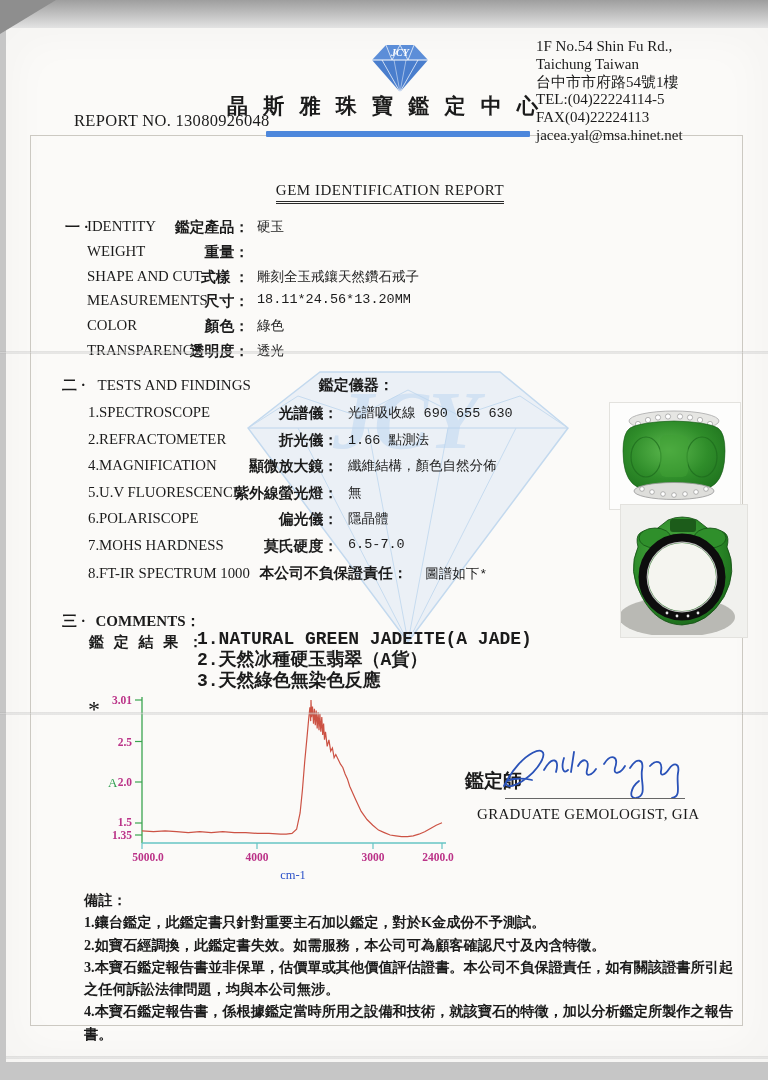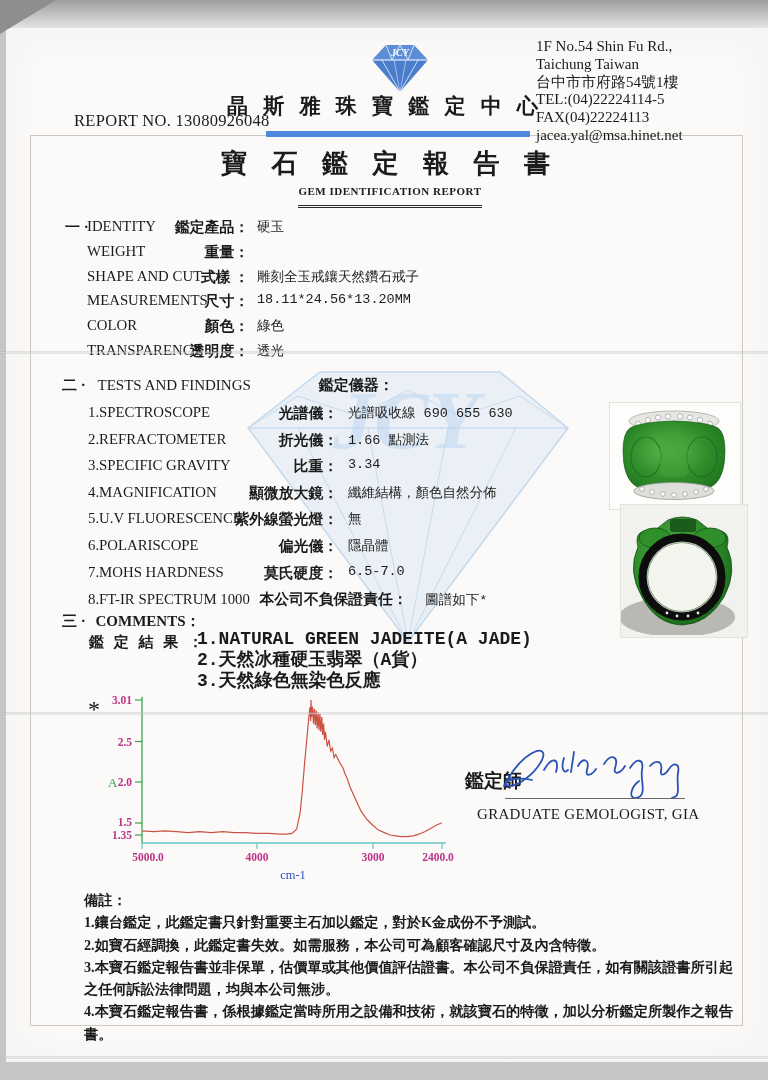--- a/index.html
+++ b/index.html
@@ -11,21 +11,21 @@
   .abs{position:absolute;z-index:3;}
   .fold{position:absolute;left:0;width:768px;height:3px;z-index:5;background:linear-gradient(to bottom,rgba(110,110,110,0.18),rgba(215,215,215,0.55),rgba(110,110,110,0.15));}
   .report-no{left:74px;top:111px;font-size:16.5px;letter-spacing:0.3px;}
   .company-cn{left:220px;top:92px;width:330px;text-align:center;font-size:21px;font-weight:bold;letter-spacing:5px;white-space:nowrap;}
   .company-en{left:220px;top:115px;width:330px;text-align:center;font-size:14.5px;white-space:nowrap;}
   .blue-bar{left:266px;top:131px;width:264px;height:6px;background:#4d87dc;border-radius:1px;z-index:4;}
   .addr{left:536px;top:38px;font-size:15px;line-height:17.8px;white-space:nowrap;}
   .report-box{left:30px;top:135px;width:711px;height:889px;border:1px solid #ccc9c2;z-index:2;}
   .title-cn{left:190px;top:146px;width:400px;text-align:center;font-size:26px;font-weight:bold;letter-spacing:9px;white-space:nowrap;}
   .title-en-wrap{left:190px;top:181px;width:400px;text-align:center;}
-  .title-en{display:inline-block;font-size:11px;font-weight:bold;letter-spacing:0.5px;border-bottom:3px double #2a2a2a;padding-bottom:8px;}
+  .title-en{display:inline-block;font-size:15px;font-weight:normal;letter-spacing:0.5px;border-bottom:3px double #2a2a2a;padding-bottom:2px;}
   .mono{font-family:"Liberation Mono",monospace;font-size:13.5px;}
   .id-rows{left:87px;top:218px;width:600px;}
   .id-row{position:relative;height:24.8px;white-space:nowrap;font-size:14.8px;}
   .sec-mark{position:absolute;font-size:15px;font-weight:bold;}
   .id-en{position:absolute;left:0;}
   .id-cn{position:absolute;left:0;width:162px;text-align:right;font-weight:600;}
   .id-val{position:absolute;left:170px;}
   .t-head{font-size:15px;white-space:nowrap;}
   .t-rows{left:88px;top:404px;width:630px;}
   .t-row{position:relative;height:26.6px;white-space:nowrap;font-size:14.8px;}
@@ -86,21 +86,20 @@
     <div>Taichung Taiwan</div>
     <div>台中市市府路54號1樓</div>
     <div>TEL:(04)22224114-5</div>
     <div>FAX(04)22224113</div>
     <div>jacea.yal@msa.hinet.net</div>
   </div>
   <div class="abs report-no">REPORT NO. 13080926048</div>
 
   <div class="abs report-box"></div>
 
-  <div class="abs title-cn">寶 石 鑑 定 報 告 書</div>
   <div class="abs title-en-wrap">
     <span class="title-en">GEM IDENTIFICATION REPORT</span>
   </div>
 
   <div class="abs id-rows">
     <div class="id-row">
       <span class="sec-mark" style="left:-22px;">一 ·</span>
       <span class="id-en">IDENTITY</span>
       <span class="id-cn">鑑定產品：</span>
       <span class="id-val mono">硬玉</span>
@@ -140,25 +139,20 @@
   <div class="abs t-rows">
     <div class="t-row">
       <span class="t-en">1.SPECTROSCOPE</span>
       <span class="t-cn">光譜儀：</span>
       <span class="t-val mono">光譜吸收線 690 655 630</span>
     </div>
     <div class="t-row">
       <span class="t-en">2.REFRACTOMETER</span>
       <span class="t-cn">折光儀：</span>
       <span class="t-val mono">1.66 點測法</span>
-    </div>
-    <div class="t-row">
-      <span class="t-en">3.SPECIFIC GRAVITY</span>
-      <span class="t-cn">比重：</span>
-      <span class="t-val mono">3.34</span>
     </div>
     <div class="t-row">
       <span class="t-en">4.MAGNIFICATION</span>
       <span class="t-cn">顯微放大鏡：</span>
       <span class="t-val mono">纖維結構，顏色自然分佈</span>
     </div>
     <div class="t-row">
       <span class="t-en">5.U.V FLUORESCENCE</span>
       <span class="t-cn">紫外線螢光燈：</span>
       <span class="t-val mono">無</span>

